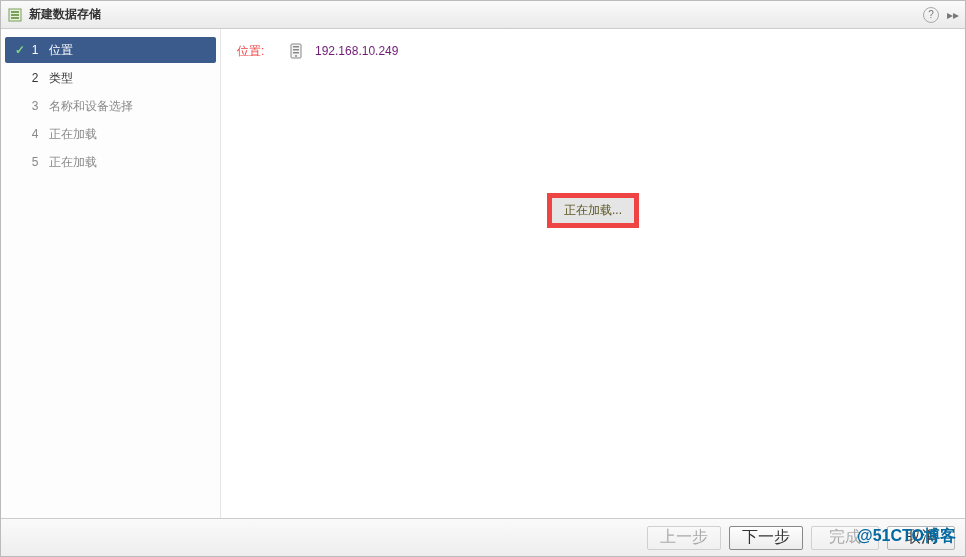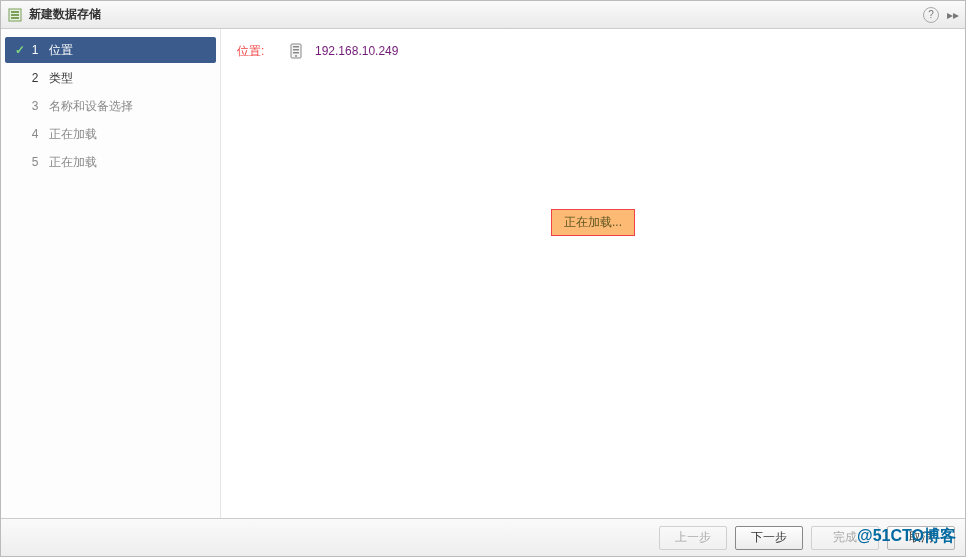--- a/index.html
+++ b/index.html
@@ -118,24 +118,24 @@
     .host-icon {
       width: 14px; height: 18px;
       display: inline-flex;
       align-items: center;
       justify-content: center;
     }
     .host-value { color: #701a75; }
     .loading-box {
       position: absolute;
       left: 50%;
-      top: 180px;
+      top: 164px;
       transform: translateX(-50%);
-      background: #fdba74;
-      border: 1px solid #ef4444;
+      background: #e5e5e5;
+      border: 5px solid #ef4444;
       padding: 4px 12px;
       color: #5b5520;
       font-size: 12px;
     }
     .footer {
       height: 38px;
       border-top: 1px solid #ccc;
       background: linear-gradient(to bottom, #fafafa, #eeeeee);
       display: flex;
       align-items: center;
@@ -145,21 +145,21 @@
     }
     .btn {
       min-width: 68px;
       height: 24px;
       padding: 0 12px;
       border: 1px solid #b5b5b5;
       background: linear-gradient(to bottom, #fefefe, #ececec);
       color: #333;
       border-radius: 2px;
       cursor: pointer;
-      font-size: 12px;
+      font-size: 16px;
     }
     .btn[disabled] {
       color: #aaa;
       cursor: default;
       background: linear-gradient(to bottom, #f9f9f9, #f0f0f0);
       border-color: #d0d0d0;
     }
     .btn.primary {
       border-color: #888;
       font-family: Liberation Serif, serif;

